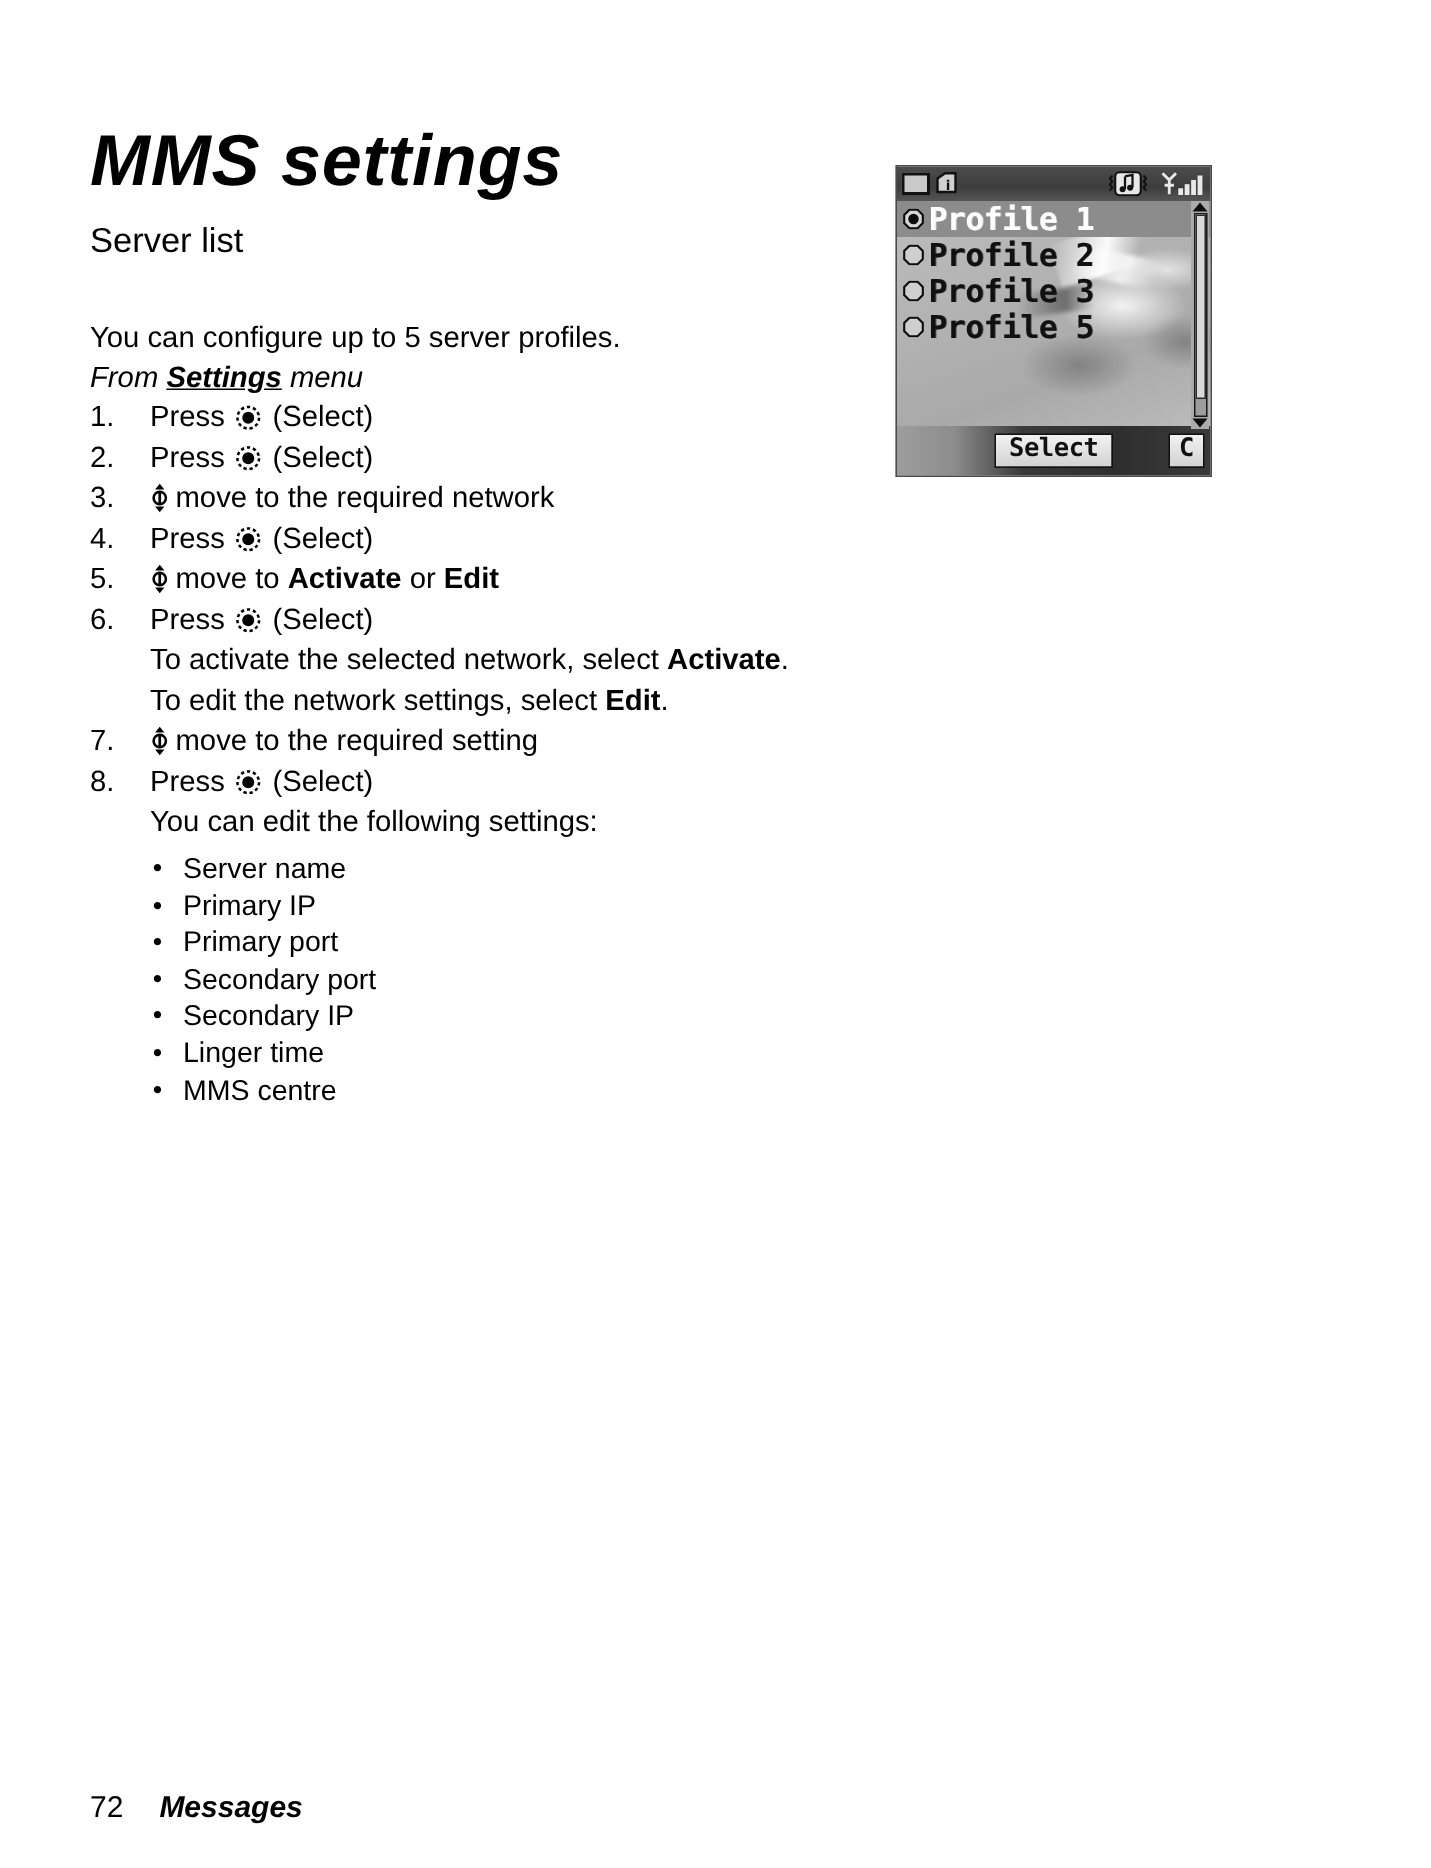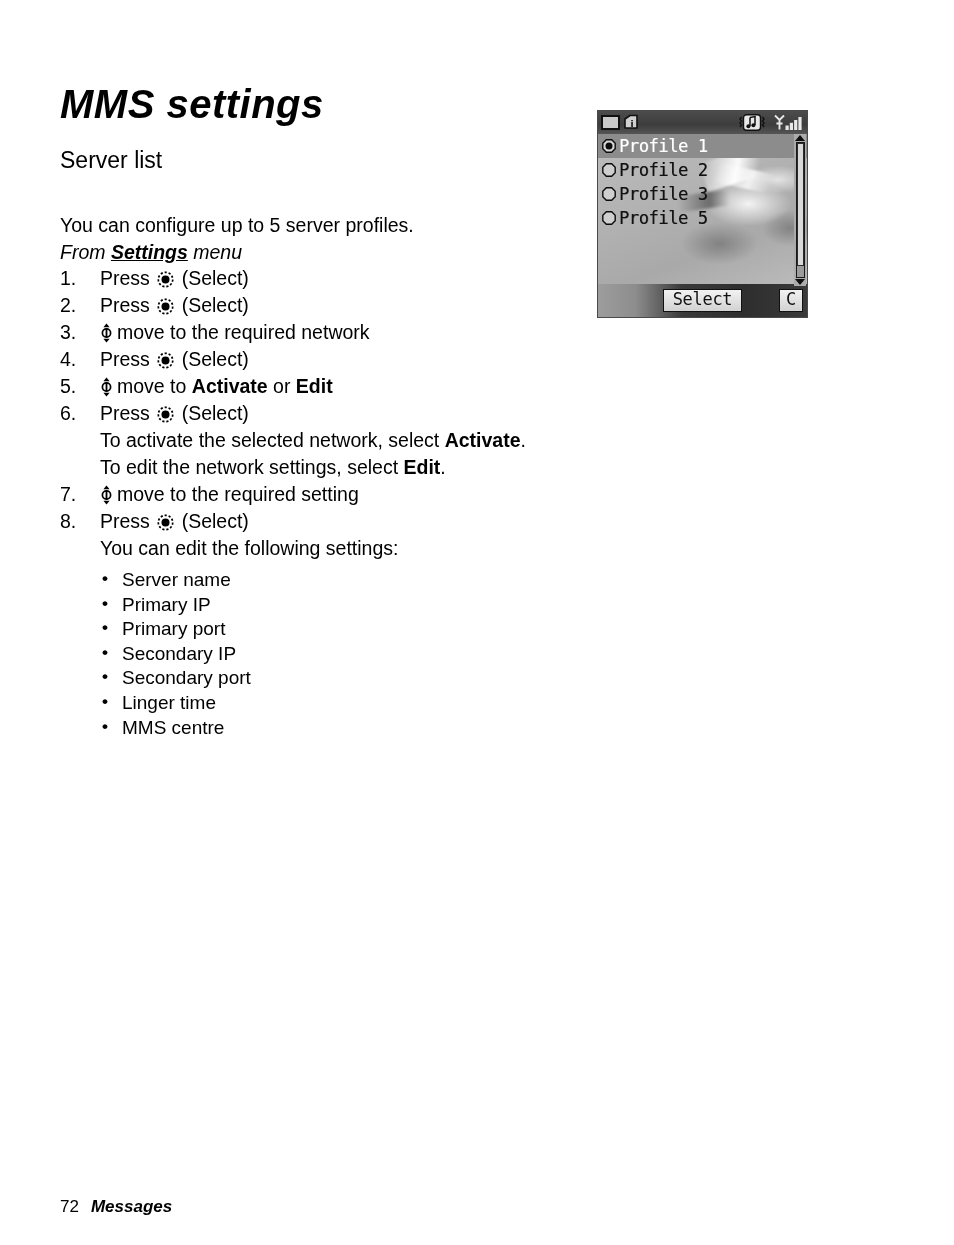--- a/index.html
+++ b/index.html
@@ -20,21 +20,21 @@
   .page {
     position: absolute;
     inset: 0;
   }
 
   
   .h1 {
     position: absolute;
     left: 60px;
     top: 84px;
-    font-size: 40px;
+    font-size: 48px;
     font-weight: bold;
     font-style: italic;
     letter-spacing: 0.5px;
     line-height: 1.0;
   }
 
   .h2 {
     position: absolute;
     left: 60px;
     top: 149px;
@@ -118,24 +118,24 @@
     top: -1px;
     font-size: 17px;
     font-weight: bold;
   }
 
   
   .footer {
     position: absolute;
     left: 60px;
     bottom: 28px;
-    font-size: 17px;
+    font-size: 20px;
     display: flex;
     align-items: center;
-    gap: 12px;
+    gap: 24px;
   }
   .footer .pg { font-weight: normal; }
   .footer .sect { font-weight: bold; font-style: italic; }
 
   
   .phone {
     position: absolute;
     left: 597px;
     top: 110px;
     width: 211px;
@@ -220,22 +220,22 @@
   .profile-row.sel {
     background: #8c8c8c;
   }
   .radio {
     width: 14px; height: 14px;
     margin-right: 3px;
     flex: 0 0 auto;
   }
   .radio svg { display: block; }
   .profile-label {
-    font-size: 17px;
-    font-weight: normal;
+    font-size: 21px;
+    font-weight: bold;
     color: #111;
     letter-spacing: -0.4px;
     text-shadow: 0.6px 0 0 rgba(0,0,0,0.45);
     line-height: 1;
   }
   .profile-row.sel .profile-label {
     color: #ffffff;
     text-shadow: 0.6px 0 0 rgba(255,255,255,0.5);
   }
 
@@ -295,21 +295,21 @@
     background: linear-gradient(to right,#9d9d9d 0%,#8d8d8d 18%,#3a3a3a 40%,#2e2e2e 70%,#3a3a3a 100%);
     display: flex;
     align-items: center;
     justify-content: center;
   }
   .softkey {
     background: linear-gradient(to bottom,#f2f2f2,#d2d2d2);
     border: 1px solid #111;
     color: #111;
     font-size: 17px;
-    font-weight: normal;
+    font-weight: bold;
     padding: 1px 9px 2px 9px;
     line-height: 1.05;
     letter-spacing: -0.3px;
   }
   .softkey.clear {
     position: absolute;
     right: 4px;
     padding: 1px 6px 2px 6px;
   }
 </style>
@@ -398,22 +398,22 @@
             </svg></span><span> (Select)</span>
       </li>
 
       <li class="no-marker" style="padding-left:40px;">You can edit the following settings:</li>
     </ol>
 
     <ul class="settings">
       <li>Server name</li>
       <li>Primary IP</li>
       <li>Primary port</li>
+      <li>Secondary port</li>
       <li>Secondary IP</li>
-      <li>Secondary port</li>
       <li>Linger time</li>
       <li>MMS centre</li>
     </ul>
   </div>
 
   <div class="phone">
 
     <div class="statusbar">
       <div class="sb-left">
         <div class="icon-battery"></div>

